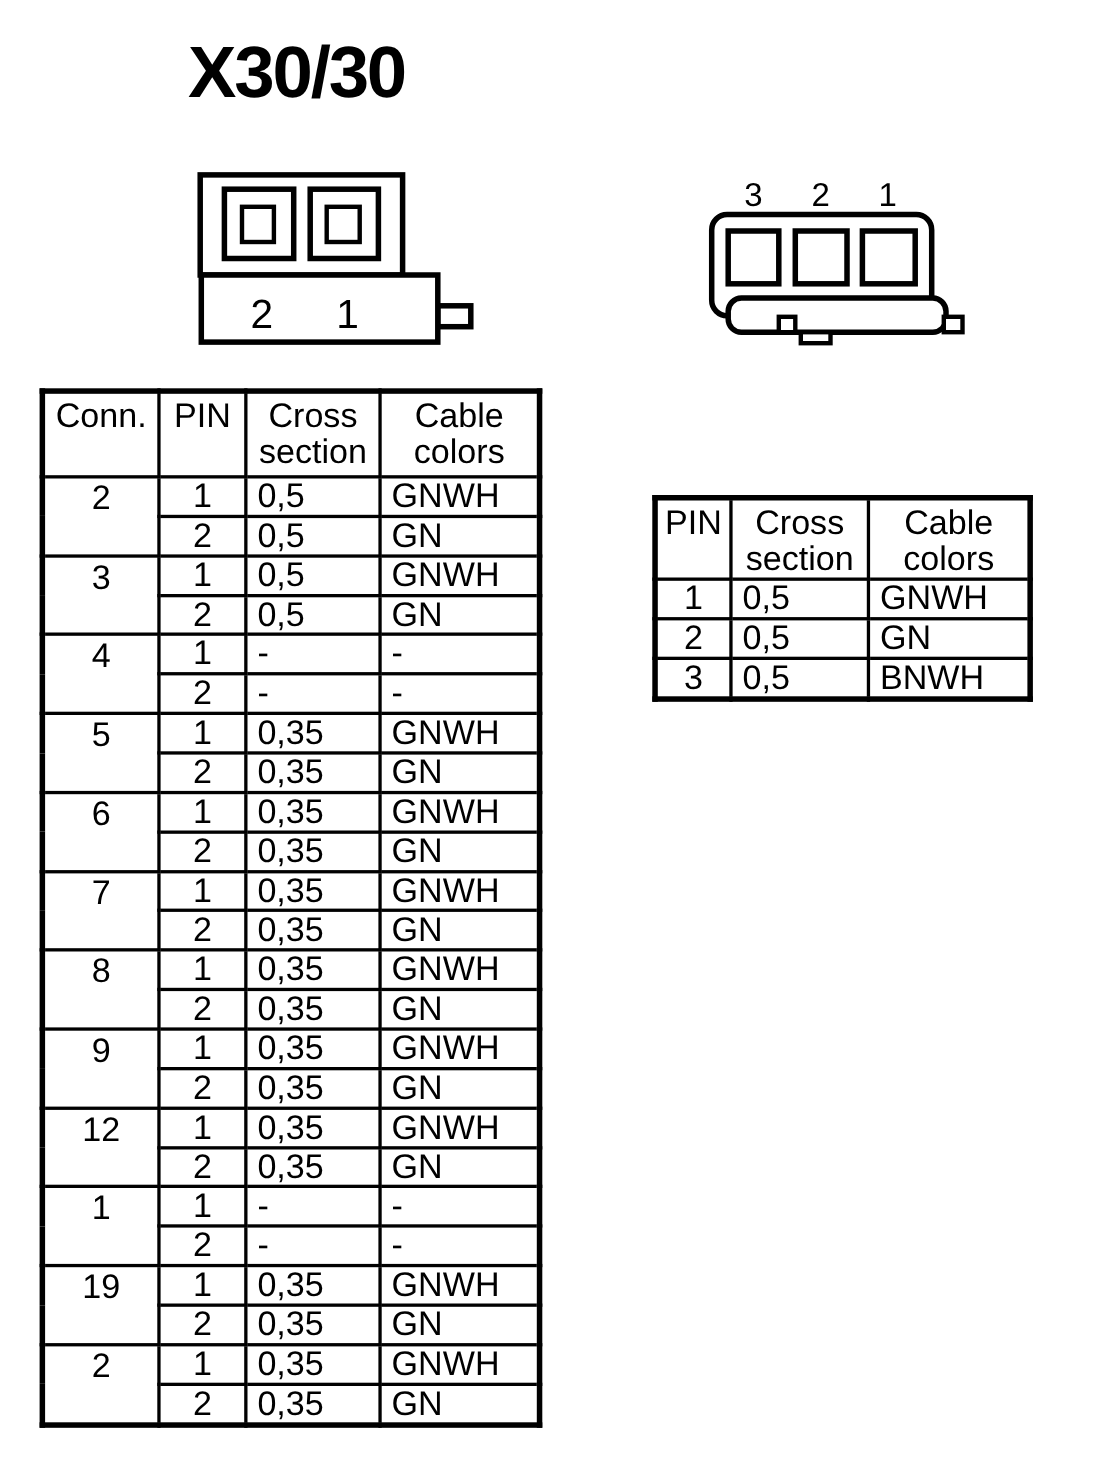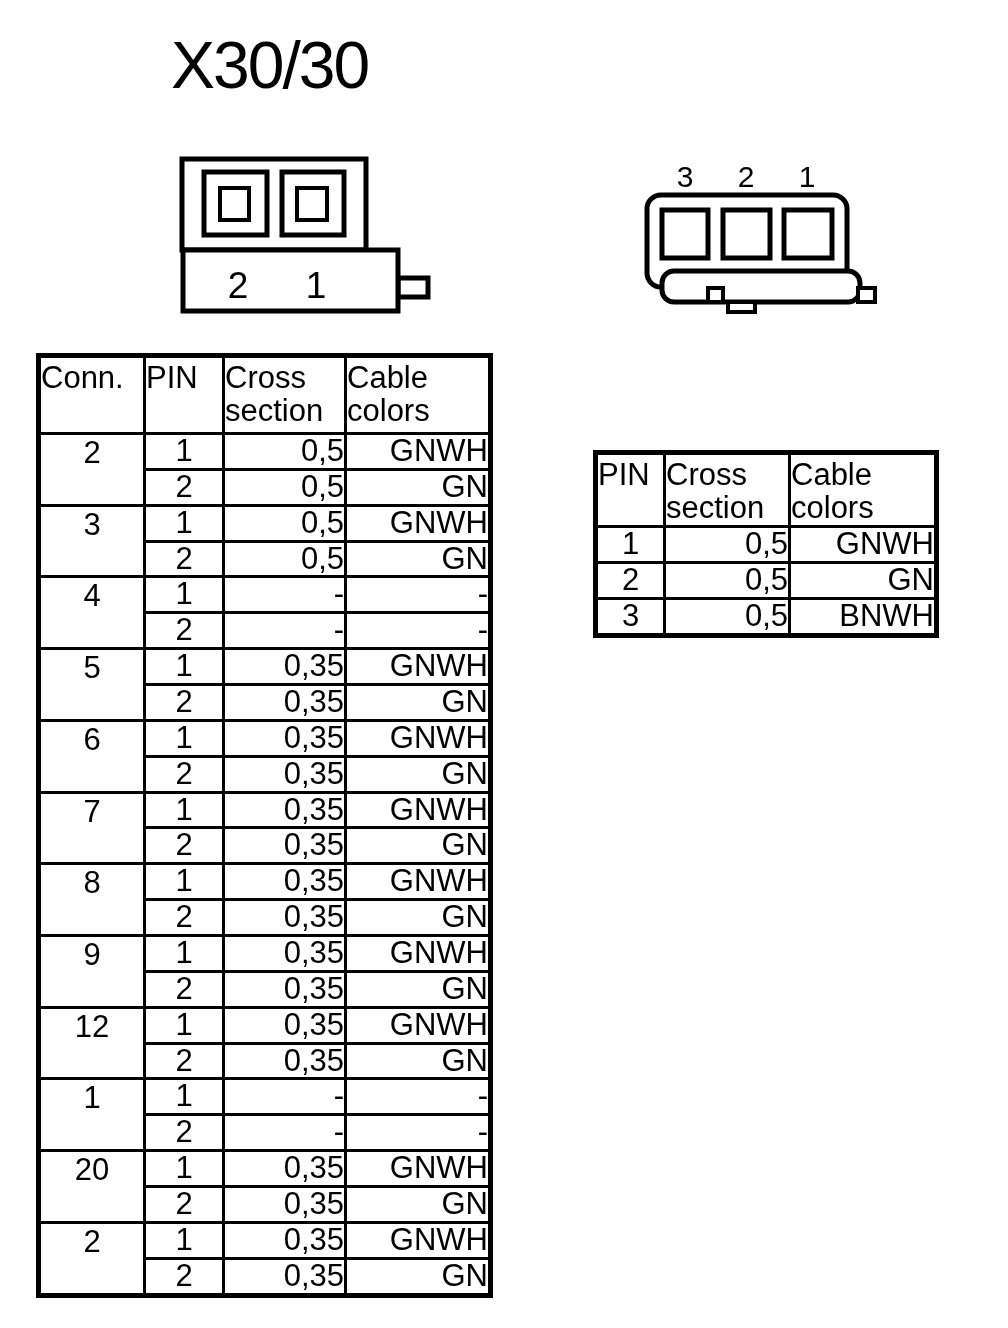--- a/index.html
+++ b/index.html
@@ -11,21 +11,21 @@
     position: relative;
     width: 1008px;
     height: 1328px;
     background: #ffffff;
     color: #000000;
     font-family: "Liberation Sans", sans-serif;
     overflow: hidden;
   }
   .big-title {
     position: absolute;
-    font-weight: normal;
+    font-weight: bold;
     font-size: 66px;
     letter-spacing: -2px;
     white-space: nowrap;
   }
   #x30-title { left: 171px; top: 27px; }
   #conn1-caption { left: 657px; top: 318px; }
 
   svg.diagram { position: absolute; }
   #x30-diagram   { left: 170px; top: 150px; }
   #conn1-diagram { left: 640px; top: 155px; }
@@ -45,40 +45,40 @@
     font-size: 31px;
   }
   .pinout th, .pinout td {
     border: 3px solid #000000;
     padding: 0;
     line-height: 1.06;
     overflow: hidden;
   }
   .pinout th {
     font-weight: normal;
-    text-align: left;
+    text-align: center;
     vertical-align: top;
     padding-top: 4px;
     white-space: pre-line;
   }
   #left-table  { left: 36px;  top: 353px; }
   #right-table { left: 593px; top: 450px; }
   #left-table th  { height: 70px; }
   #left-table td  { height: 32px; }
   #right-table th { height: 66px; }
   #right-table td { height: 32px; }
 
   td.col-conn {
     text-align: center;
     vertical-align: top;
     padding-top: 2px;
   }
   td.col-pin { text-align: center; vertical-align: middle; }
   td.col-cross, td.col-cable {
-    text-align: right;
+    text-align: left;
     vertical-align: middle;
     padding-left: 9px;
   }
 </style>
 </head>
 <body>
 
 <div class="page">
 
   <div class="big-title" id="x30-title">X30/30</div>
@@ -232,21 +232,21 @@
           <td class="col-pin">1</td>
           <td class="col-cross">-</td>
           <td class="col-cable">-</td>
         </tr>
         <tr>
           <td class="col-pin">2</td>
           <td class="col-cross">-</td>
           <td class="col-cable">-</td>
         </tr>
         <tr>
-          <td class="col-conn" rowspan="2">20</td>
+          <td class="col-conn" rowspan="2">19</td>
           <td class="col-pin">1</td>
           <td class="col-cross">0,35</td>
           <td class="col-cable">GNWH</td>
         </tr>
         <tr>
           <td class="col-pin">2</td>
           <td class="col-cross">0,35</td>
           <td class="col-cable">GN</td>
         </tr>
         <tr>

